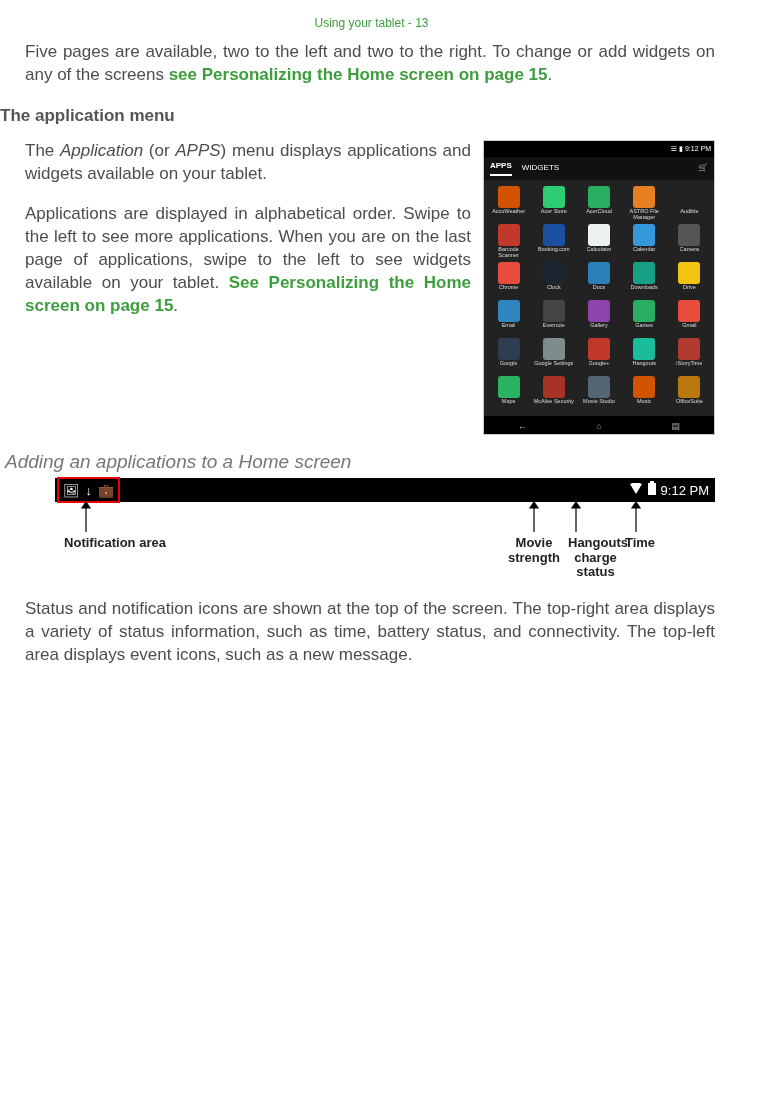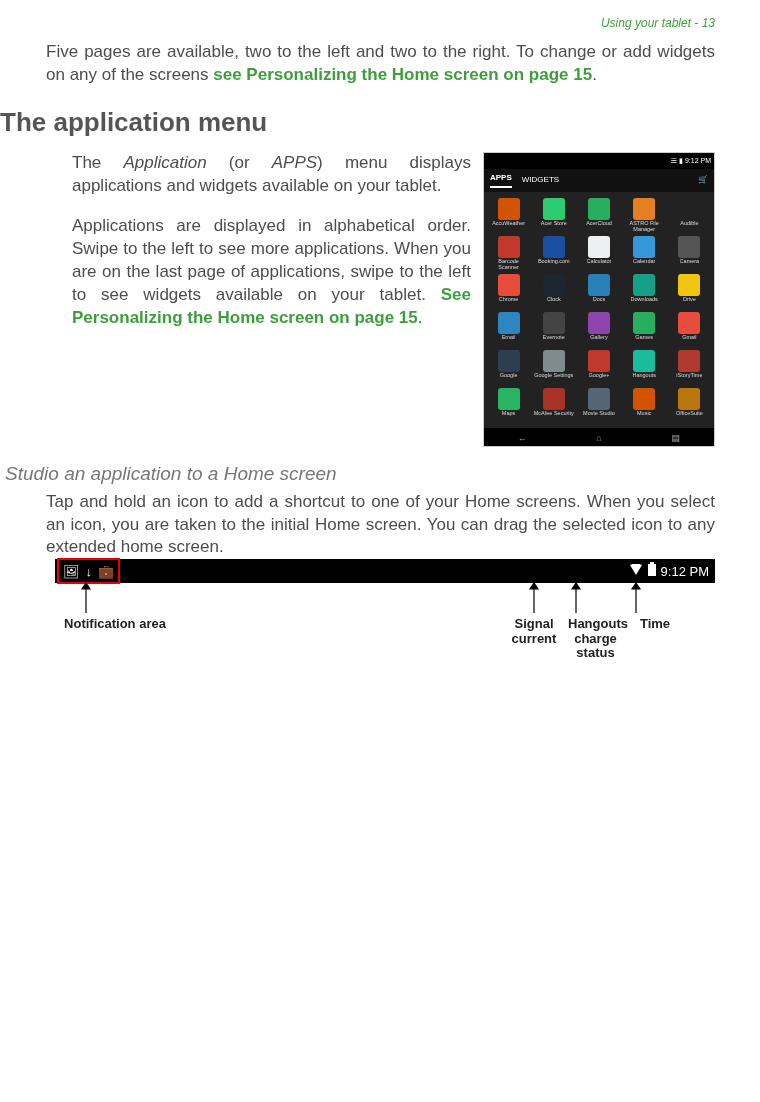--- a/index.html
+++ b/index.html
@@ -11,58 +11,56 @@
     line-height: 1.35;
     width: 760px;
     height: 1102px;
     box-sizing: border-box;
     background: #fff;
   }
   .page {
     padding: 15px 45px 0 0;
   }
   .header-line {
-    text-align: right;
-    font-style: italic;
+    text-align: center;
     color: #3e9e3e;
     font-size: 12px;
     margin-bottom: 10px;
     padding-left: 28px;
   }
   .indent {
-    padding-left: 46px;
+    padding-left: 25px;
     text-align: justify;
   }
   a.green {
     color: #3e9e3e;
     font-weight: bold;
     text-decoration: none;
   }
   h2.section {
-    font-size: 26px;
+    font-size: 17px;
     color: #555;
     font-weight: bold;
     margin: 18px 0 12px 0;
     padding-left: 0;
   }
   h3.subsection {
     font-size: 19px;
     font-style: italic;
     color: #777;
     font-weight: normal;
     margin: 14px 0 4px 5px;
     padding-left: 0;
   }
   .row {
     display: flex;
     gap: 12px;
   }
   .row .text {
     flex: 1;
-    margin-left: 26px;
   }
   
   .appmenu {
     width: 230px;
     background: #000;
     color: #fff;
     font-size: 7px;
     display: flex;
     flex-direction: column;
     border: 1px solid #ccc;
@@ -313,22 +311,21 @@
           </div>
         </div>
       <div class="navbar">
         <div class="btn">←</div>
         <div class="btn">⌂</div>
         <div class="btn">▤</div>
       </div>
     </div>
   </div>
 
-  <h3 class="subsection">Studio an application to a Home screen</h3>
-  <div class="indent">Tap and hold an icon to add a shortcut to one of your Home screens. When you select an icon, you are taken to the initial Home screen. You can drag the selected icon to any extended home screen.</div>
+  <h3 class="subsection">Adding an applications to a Home screen</h3>
 
 
   <div class="notif-wrap">
     <div class="notifbar">
       <div class="notif-left">
         <span>🖼</span>
         <span>↓</span>
         <span>💼</span>
       </div>
       <div class="notif-right">
@@ -350,29 +347,30 @@
       <svg class="arrow-line" style="left:30px; top:0;" width="2" height="30">
           <line x1="1" y1="30" x2="1" y2="4"></line>
           <polygon points="1,0 -3,6 5,6"></polygon>
         </svg>
       <div class="label" style="left:-5px; top:34px; width:130px; text-align:center;">Notification area</div>
 
       <svg class="arrow-line" style="left:478px; top:0;" width="2" height="30">
           <line x1="1" y1="30" x2="1" y2="4"></line>
           <polygon points="1,0 -3,6 5,6"></polygon>
         </svg>
-      <div class="label" style="left:448px; top:34px; width:62px;">Signal current</div>
+      <div class="label" style="left:448px; top:34px; width:62px;">Movie strength</div>
 
       <svg class="arrow-line" style="left:520px; top:0;" width="2" height="30">
           <line x1="1" y1="30" x2="1" y2="4"></line>
           <polygon points="1,0 -3,6 5,6"></polygon>
         </svg>
       <div class="label" style="left:513px; top:34px; width:55px;">Hangouts charge status</div>
 
       <svg class="arrow-line" style="left:580px; top:0;" width="2" height="30">
           <line x1="1" y1="30" x2="1" y2="4"></line>
           <polygon points="1,0 -3,6 5,6"></polygon>
         </svg>
-      <div class="label" style="left:580px; top:34px; width:40px;">Time</div>
+      <div class="label" style="left:565px; top:34px; width:40px;">Time</div>
     </div>
   </div>
 
+  <div class="indent" style="margin-top:6px;">Status and notification icons are shown at the top of the screen. The top-right area displays a variety of status information, such as time, battery status, and connectivity. The top-left area displays event icons, such as a new message.</div>
 </div>
 
 </body></html>

